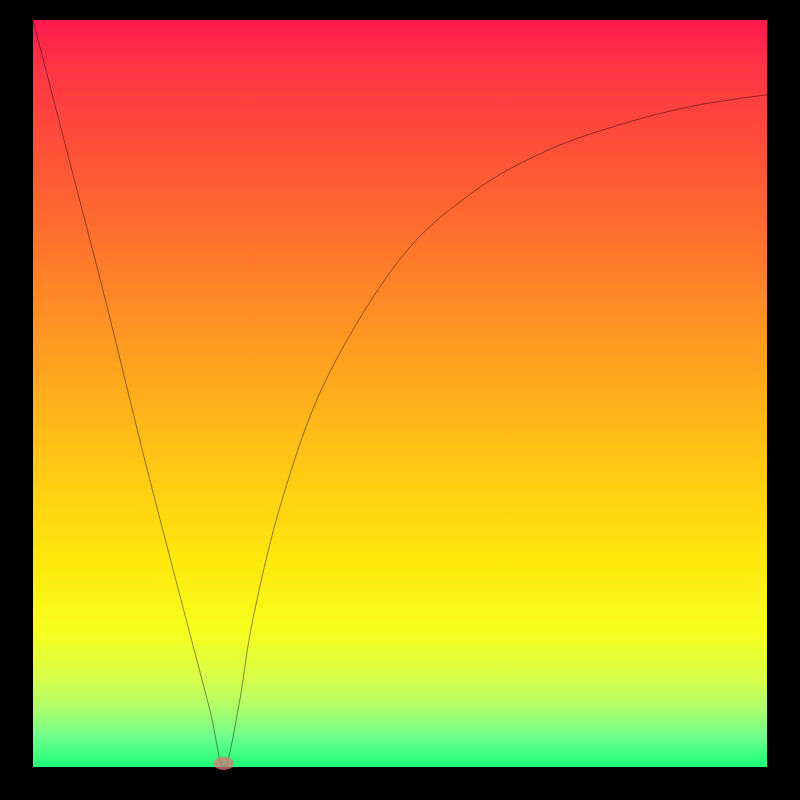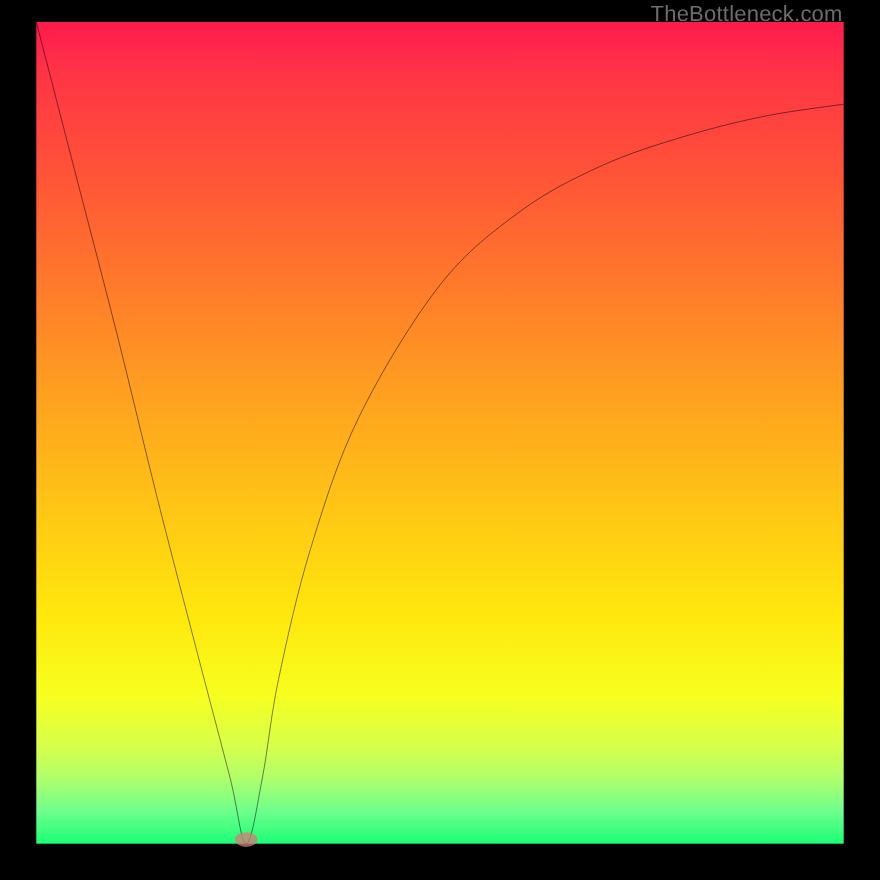--- a/index.html
+++ b/index.html
@@ -62,21 +62,20 @@
   .marker {
     fill: #d77a7a;
     fill-opacity: 0.75;
   }
 </style>
 </head>
 <body>
 
 <div class="frame">
 
-  <div class="attribution">TheBottleneck.com</div>
 
   <div class="plot-area">
     <svg class="curve" viewBox="0 0 100 100" preserveAspectRatio="none">
 
       <path fill="none" stroke="#000" stroke-width="0.45" vector-effect="non-scaling-stroke" stroke-linejoin="round" stroke-linecap="round" d="M 0.000 0.000 C 0.833 3.167, 3.333 12.667, 5.000 19.000 C 6.667 25.333, 8.333 31.500, 10.000 38.000 C 11.667 44.500, 13.333 51.500, 15.000 58.000 C 16.667 64.500, 18.500 71.333, 20.000 77.000 C 21.500 82.667, 23.000 88.167, 24.000 92.000 C 25.000 95.833, 25.333 100.000, 26.000 100.000 C 26.667 100.000, 27.333 95.333, 28.000 92.000 C 28.667 88.667, 29.000 84.667, 30.000 80.000 C 31.000 75.333, 32.333 69.333, 34.000 64.000 C 35.667 58.667, 37.333 53.333, 40.000 48.000 C 42.667 42.667, 46.667 36.167, 50.000 32.000 C 53.333 27.833, 56.667 25.417, 60.000 23.000 C 63.333 20.583, 66.667 19.000, 70.000 17.500 C 73.333 16.000, 76.667 15.000, 80.000 14.000 C 83.333 13.000, 86.667 12.167, 90.000 11.500 C 93.333 10.833, 98.333 10.250, 100.000 10.000 "></path>
       <ellipse class="marker" rx="1.4" ry="0.9" cx="26" cy="99.5"></ellipse>
     </svg>
   </div>
 
 </div>

